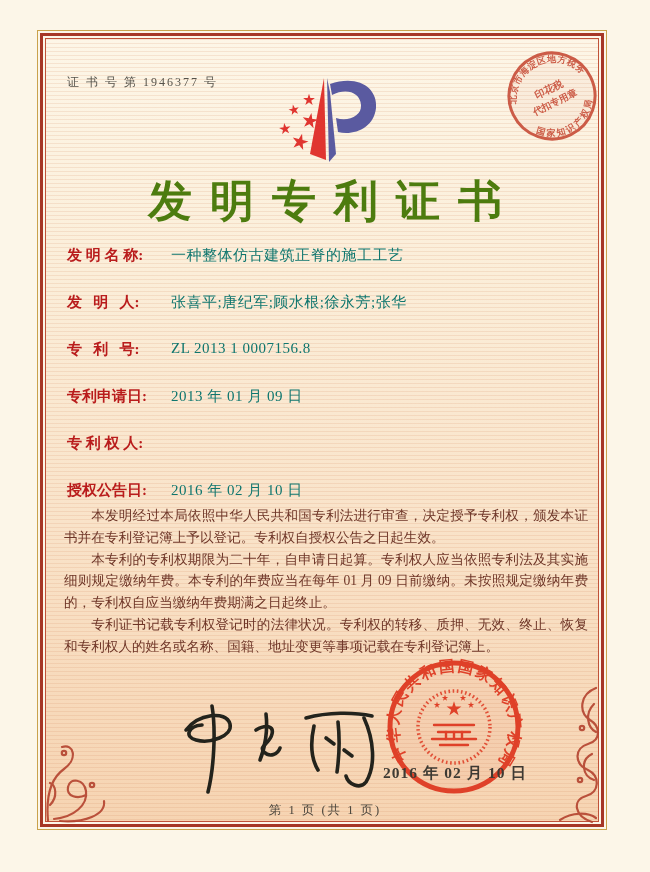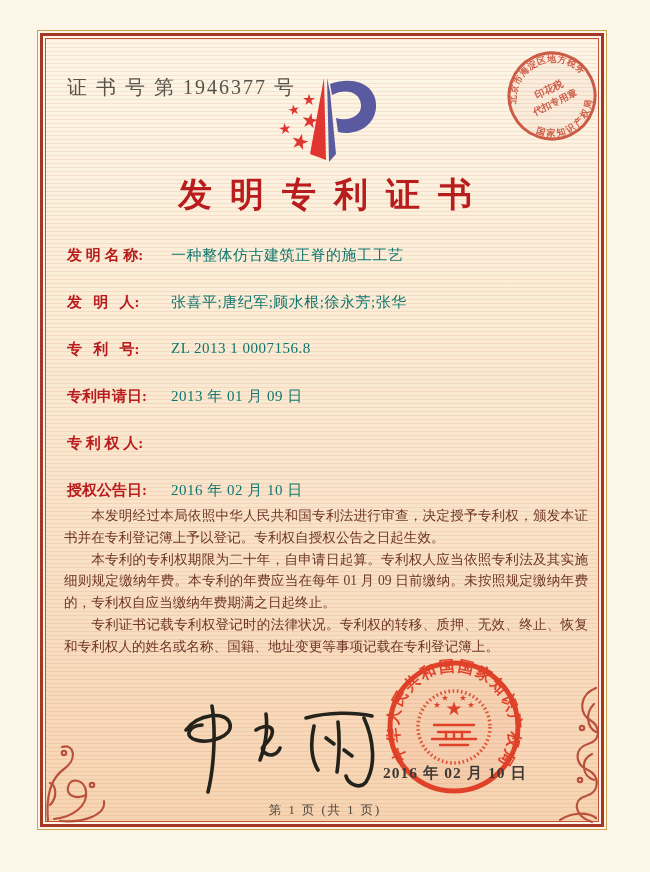--- a/index.html
+++ b/index.html
@@ -13,25 +13,25 @@
     border:3px solid #a63726;outline:1px solid #c9a24b;outline-offset:2px;
   }
   .frame-inner{
     position:absolute;inset:2px;border:1px solid #c05238;
     background:
       repeating-linear-gradient(180deg, rgba(210,130,88,0.16) 0 1px, rgba(255,255,255,0) 1px 4px),
       linear-gradient(180deg,#fdf6e7 0%,#fbeed9 30%,#f9e3c9 62%,#f7d9ba 86%,#f6d4b2 100%);
   }
   .abs{position:absolute;}
   .cert-no{
-    left:67px;top:74px;font-size:20px;letter-spacing:2px;color:#55524a;text-align:center;
+    left:67px;top:74px;font-size:12px;letter-spacing:2px;color:#55524a;text-align:center;
   }
   .title{
     left:0;top:172px;width:650px;text-align:center;
-    font-size:34px;font-weight:700;color:#b91c1c;
+    font-size:44px;font-weight:700;color:#4d7c0f;
     letter-spacing:18px;text-indent:18px;
   }
   .fields{left:67px;top:246px;width:500px;}
   .field-row{height:47px;display:flex;align-items:flex-start;font-size:15px;}
   .field-label{color:#b91c1c;white-space:pre;min-width:104px;font-weight:600;}
   .field-value{color:#0f766e;letter-spacing:0.5px;}
   .body-text{
     left:64px;top:505px;width:524px;color:#6e3527;
     font-size:13.6px;line-height:21.8px;text-align:justify;
   }

